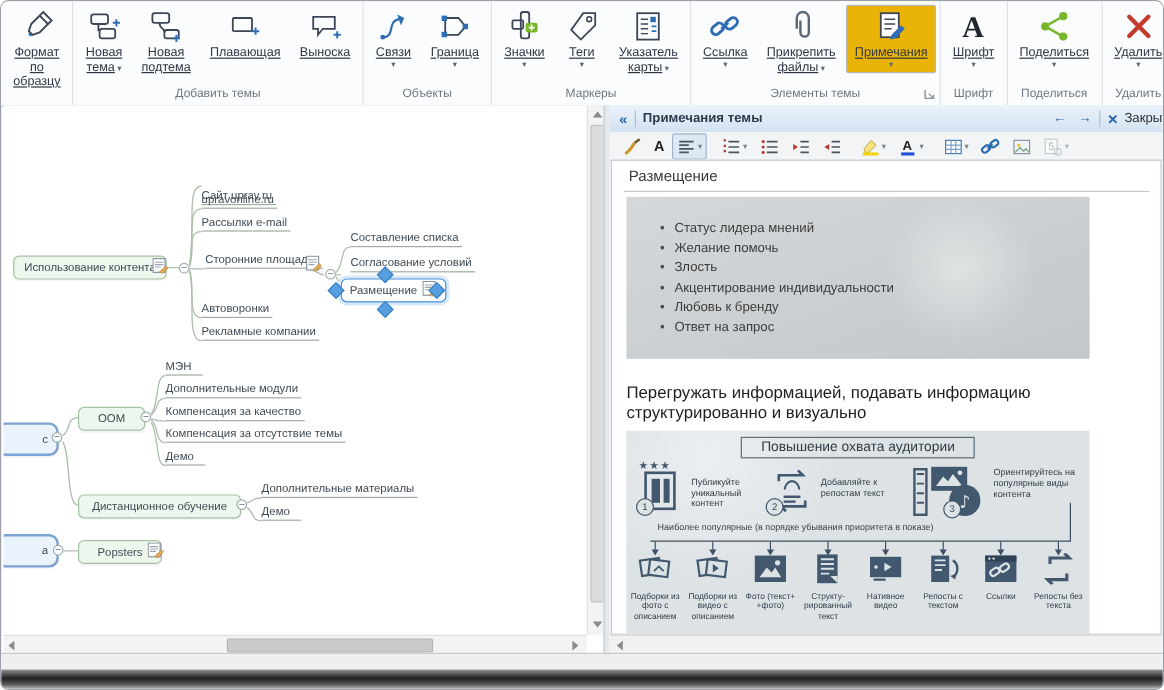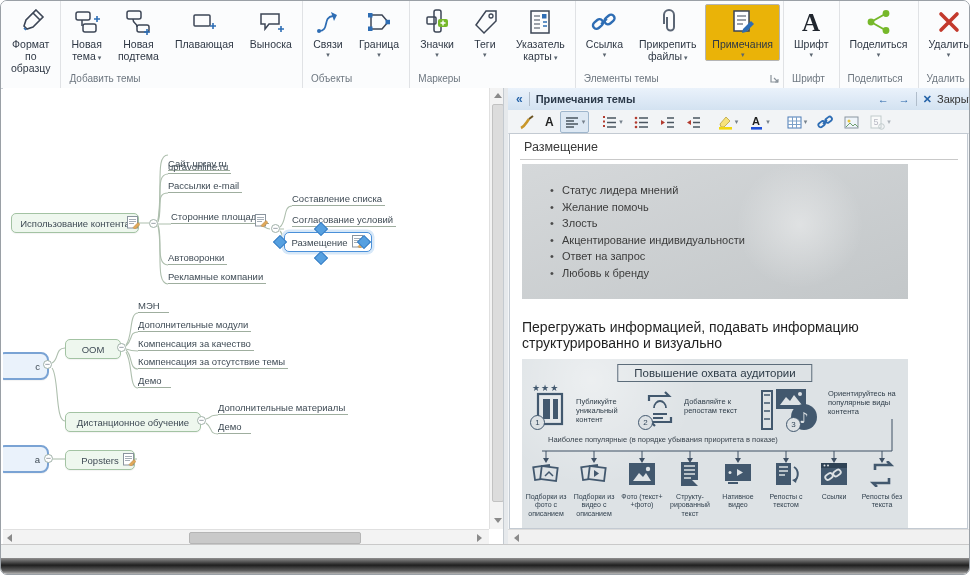--- a/index.html
+++ b/index.html
@@ -1,25 +1,25 @@
 <!DOCTYPE html>
 <html><head>
 <meta charset="utf-8">
 <style>
   html,body{margin:0;padding:0;background:#fff;font-family:"Liberation Sans",sans-serif;}
   .win{position:relative;width:970px;height:575px;border:1px solid #9aa0a6;border-radius:7px;overflow:hidden;background:#fff;box-sizing:border-box;}
   
   .ribbon{position:absolute;left:0;top:0;right:0;height:87px;background:#fbfcfd;border-bottom:1px solid #c9ced4;display:flex;}
   .grp{display:flex;flex-direction:column;border-right:1px solid #e0e2e5;}
   .grp-btns{flex:1;display:flex;align-items:flex-start;padding:3px 2px 0 2px;}
-  .grp-lbl{height:17px;text-align:left;font-size:10px;color:#6e7780;line-height:15px;position:relative;padding:0 8px;}
+  .grp-lbl{height:17px;text-align:center;font-size:10px;color:#6e7780;line-height:15px;position:relative;padding:0 8px;}
   .rb-btn{display:flex;flex-direction:column;align-items:center;padding:2px 6px;margin:0 1px;border:1px solid transparent;border-radius:2px;cursor:default;}
   .rb-btn.active{background:#eab308;border-color:#b5b5b5;}
   .ric{width:30px;height:30px;display:block;margin-bottom:1px;}
-  .lbl{font-size:10.5px;color:#2f3845;text-align:center;line-height:1.15;max-width:68px;}
+  .lbl{font-size:10.5px;color:#2f3845;text-align:center;line-height:1.15;max-width:68px;text-decoration:underline;}
   .cr{font-size:7px;color:#5b6570;line-height:1;display:inline-block;margin-left:2px;}
   .crb{display:block;margin:1px auto 0;}
   .launch{position:absolute;right:3px;top:2px;width:11px;height:11px;}
   
   .map{position:absolute;left:2px;top:87px;width:500px;height:456px;background:#fff;overflow:hidden;}
   .wires{position:absolute;left:0;top:0;}
   .ml{position:absolute;font-size:9.5px;color:#3f4b55;border-bottom:1px solid #9fae9f;padding:0 3px 1px 0;white-space:nowrap;}
   .mb{position:absolute;display:flex;align-items:center;justify-content:center;font-size:9.5px;color:#3f4b55;background:#eef7ee;border:1px solid #a3c3a3;border-radius:5px;height:18px;padding:0 7px;box-shadow:0 1px 1px rgba(0,0,0,.05);white-space:nowrap;}
   .mb.blue{background:#eaf2fb;border:2px solid #7aa3d4;border-radius:8px;height:24px;}
   .mb.sel{background:#fff;border:1.5px solid #4a90d9;box-shadow:0 0 0 2.5px #d7e8f8;z-index:3;}
@@ -494,22 +494,22 @@
     <div class="ncontent">
       <div class="nh1">Размещение</div>
       <div class="nhr"></div>
 
       <div class="slide1">
         <div class="blts">
           <div><span class="blt">•</span><span>Статус лидера мнений</span></div>
           <div><span class="blt">•</span><span>Желание помочь</span></div>
           <div><span class="blt">•</span><span>Злость</span></div>
           <div><span class="blt">•</span><span>Акцентирование индивидуальности</span></div>
+          <div><span class="blt">•</span><span>Любовь к бренду</span></div>
           <div><span class="blt">•</span><span>Ответ на запрос</span></div>
-          <div><span class="blt">•</span><span>Любовь к бренду</span></div>
         </div>
       </div>
 
       <div class="npara">Перегружать информацией, подавать информацию структурированно и визуально</div>
 
       <div class="slide2">
         <div class="dtitle">Повышение охвата аудитории</div>
 
         <svg width="386" height="175" style="position:absolute;left:0;top:0">
           <g stroke="#3f5064" stroke-width="1" fill="none">

